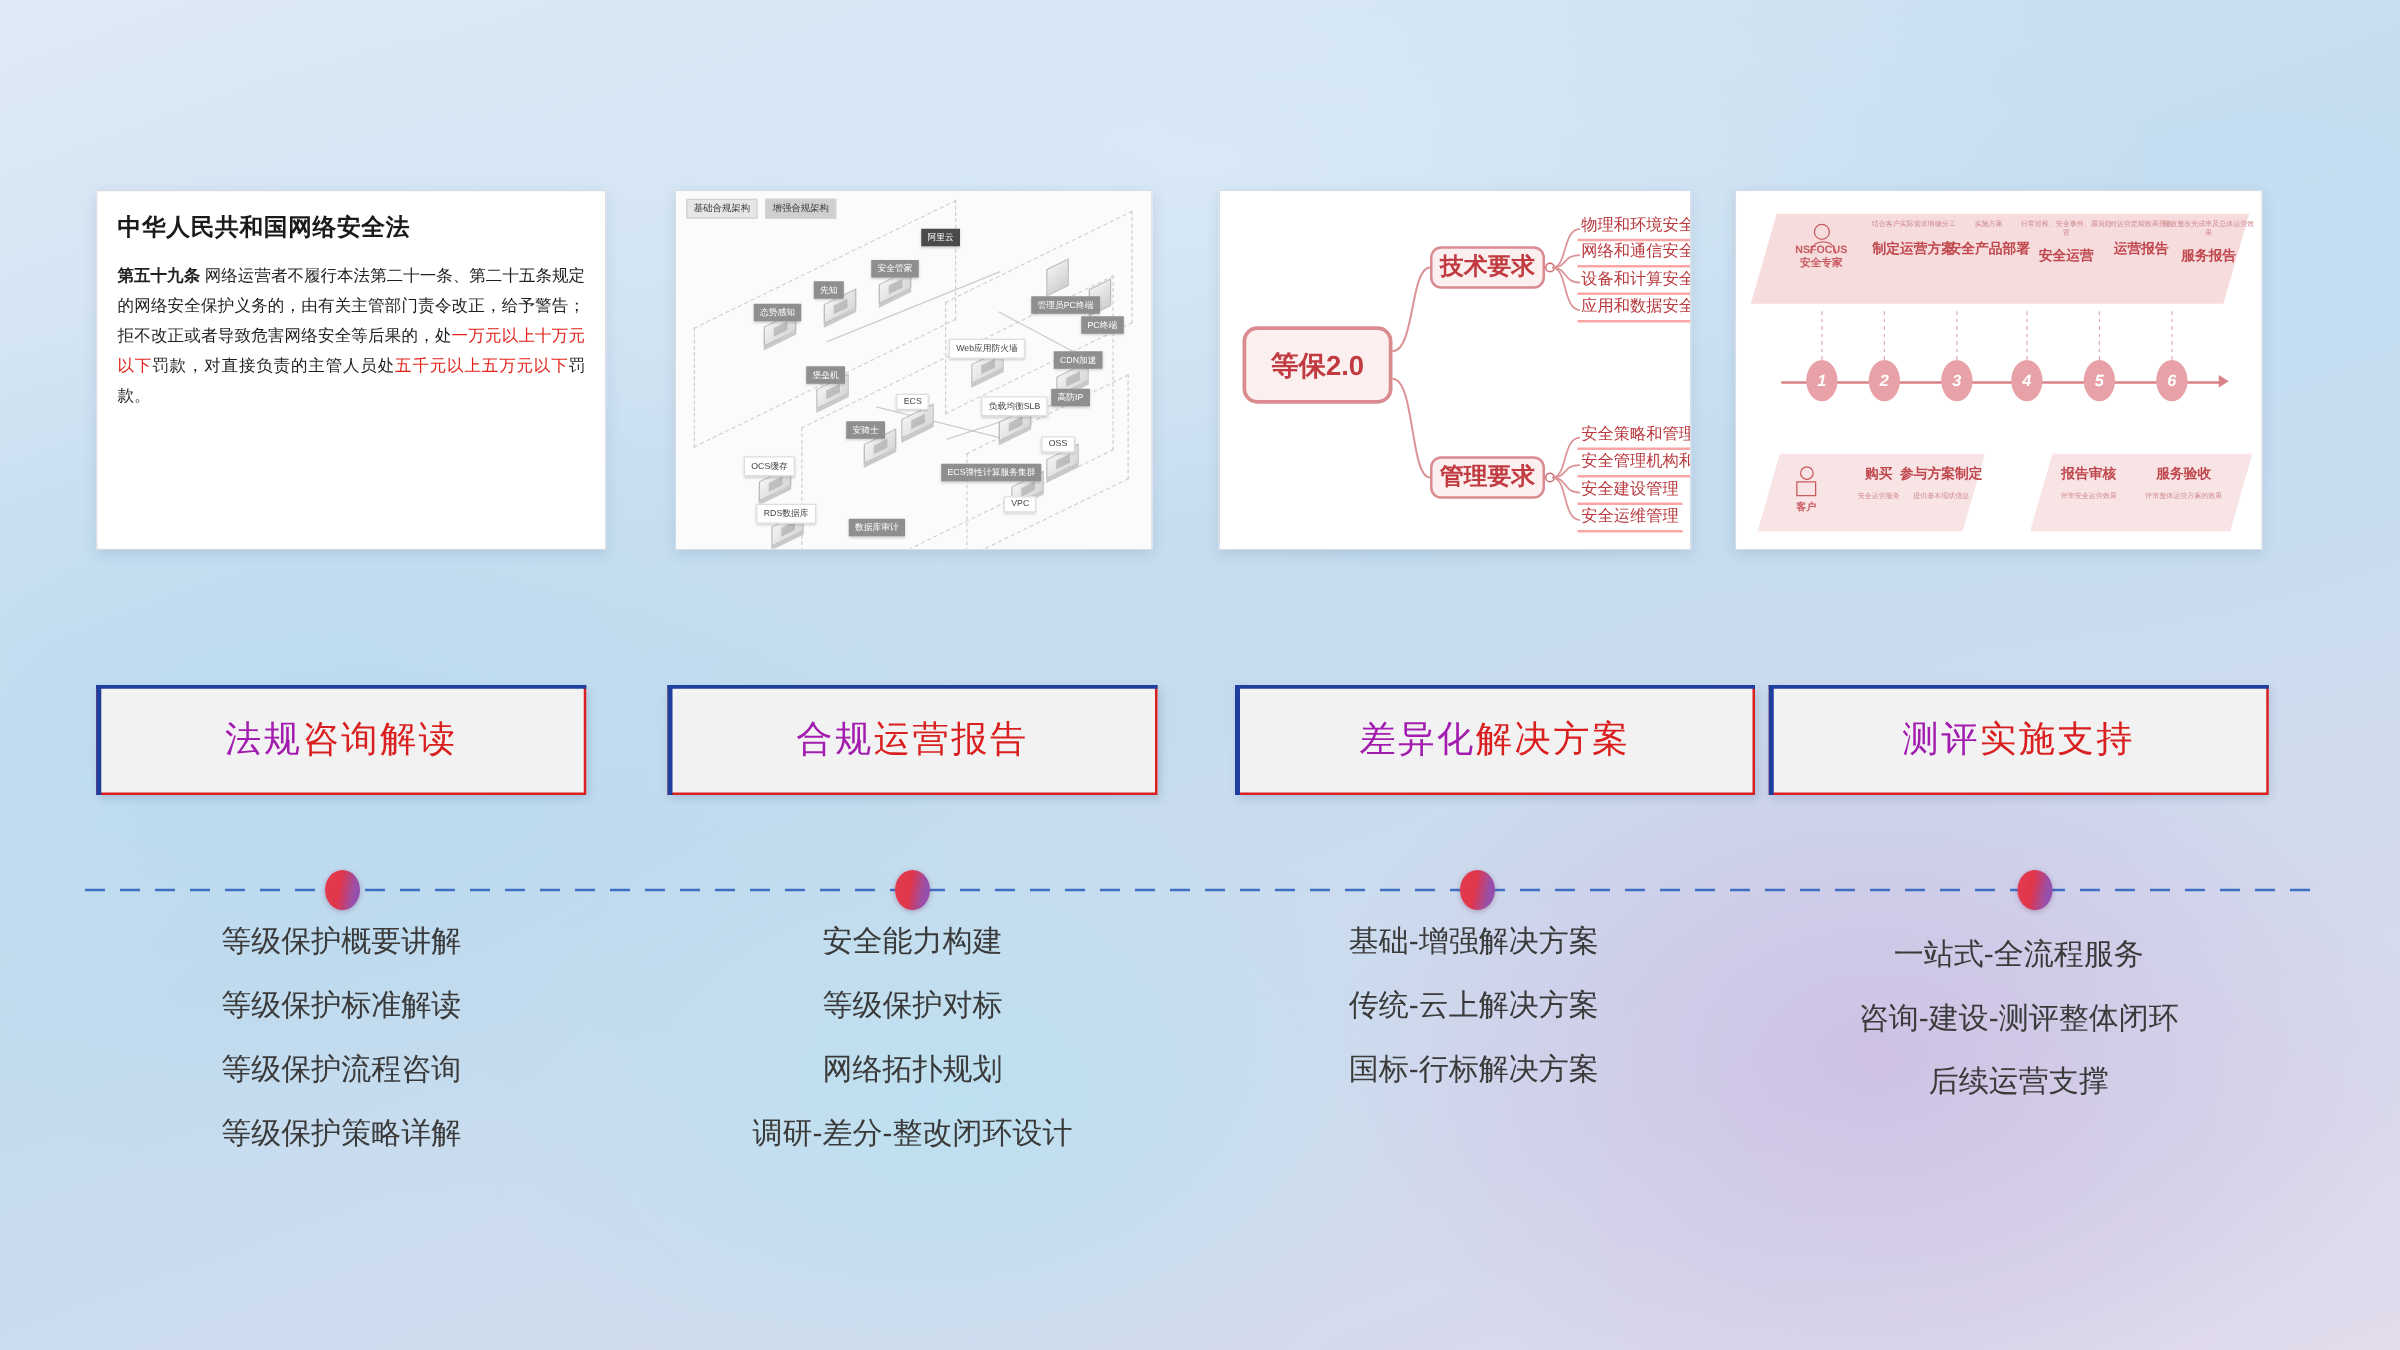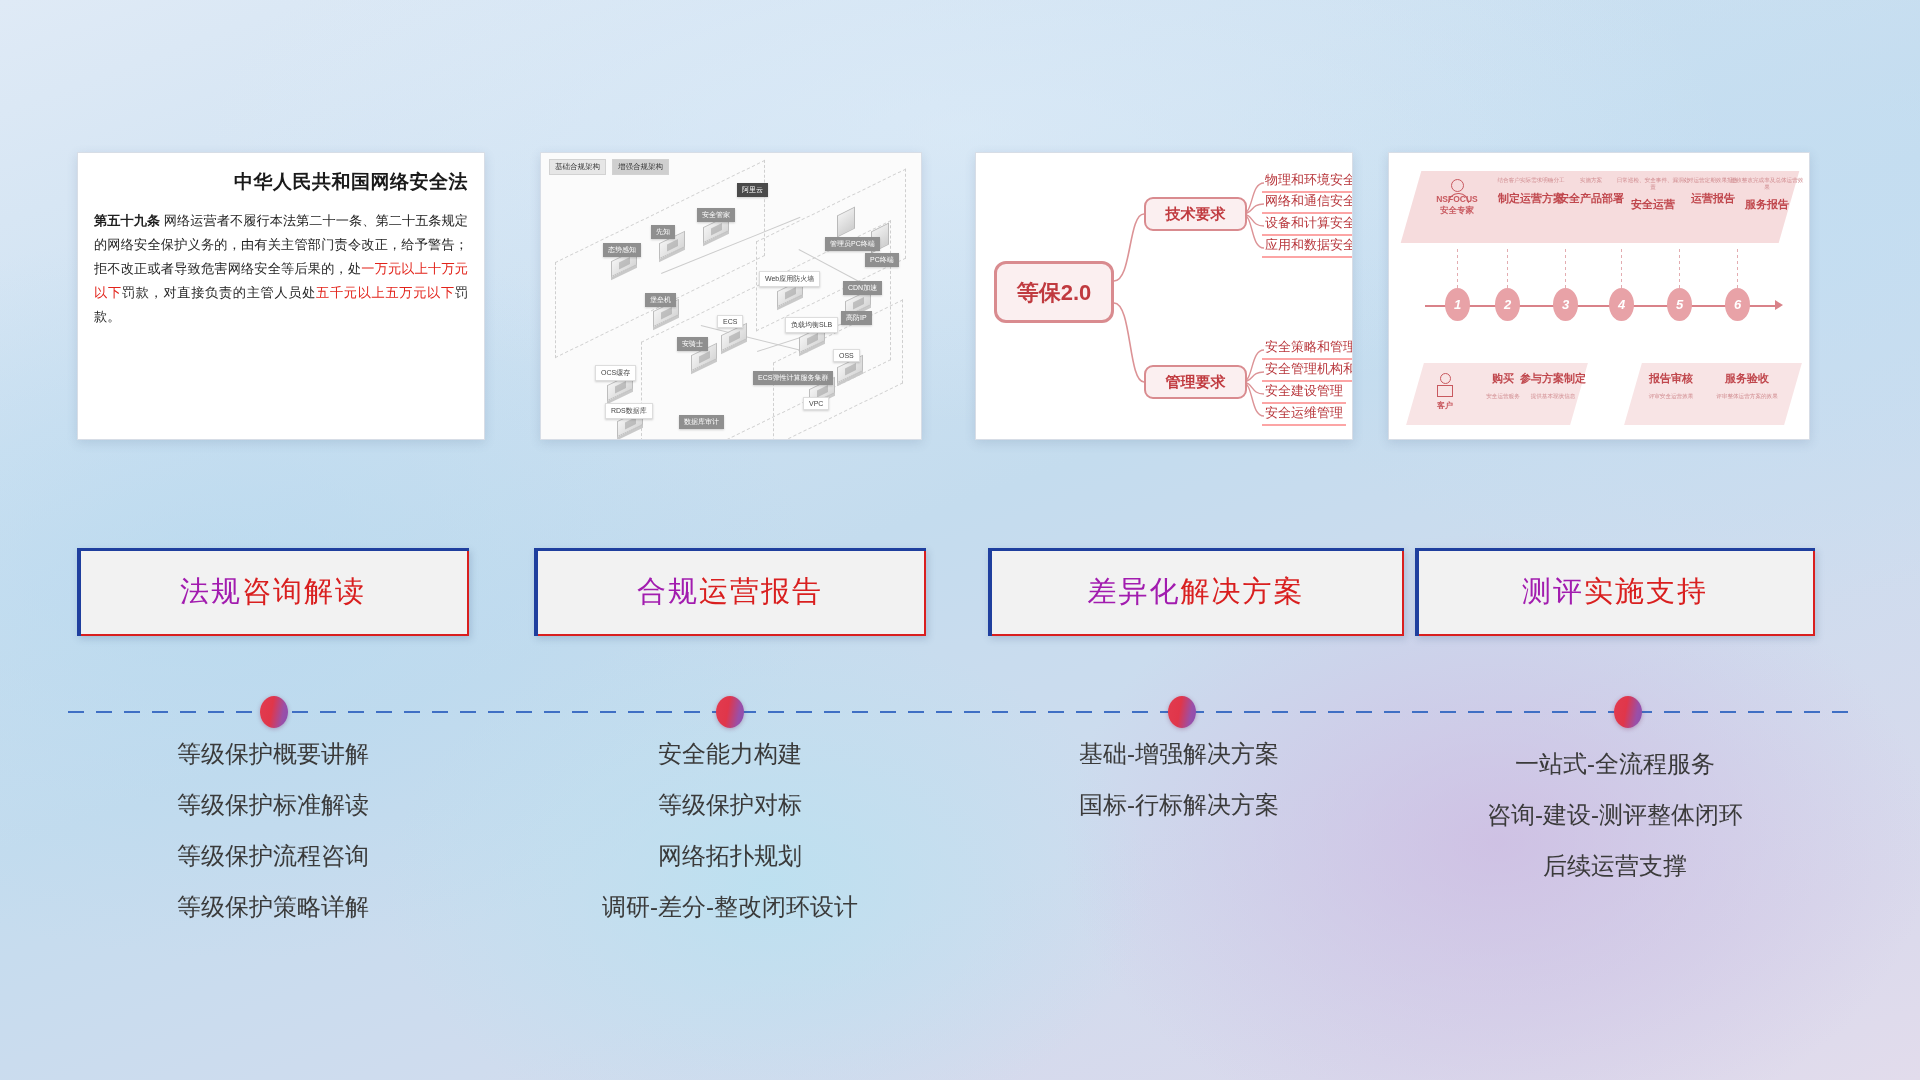--- a/index.html
+++ b/index.html
@@ -51,21 +51,21 @@
   .card-2 { left: 540px;  width: 382px; height: 288px; }
   .card-3 { left: 975px;  width: 378px; height: 288px; }
   .card-4 { left: 1388px; width: 422px; height: 288px; }
 
   
   .law {
     padding: 16px 16px 10px 16px;
     color: #222;
   }
   .law-title {
-    text-align: right;
+    text-align: left;
     font-weight: bold;
     font-size: 19px;
     letter-spacing: 0.5px;
     margin-bottom: 14px;
     color: #1a1a1a;
   }
   .law-p {
     font-size: 13.2px;
     line-height: 1.82;
     text-align: justify;
@@ -143,21 +143,21 @@
     font-weight: bold;
     white-space: nowrap;
     z-index: 4;
   }
   .node-root {
     left: 18px; top: 108px; width: 120px; height: 62px;
     line-height: 58px; font-size: 22px;
     border-width: 3px; border-radius: 12px;
   }
   .node-br {
-    width: 103px; height: 34px; line-height: 30px; font-size: 15px;
+    width: 92px; height: 34px; line-height: 30px; font-size: 19px;
   }
   .node-tech { left: 168px; top: 44px; }
   .node-mgmt { left: 168px; top: 212px; }
   .leaf {
     position: absolute;
     font-size: 13px;
     color: #b8373c;
     white-space: nowrap;
     border-bottom: 2px solid #fca5a5;
     padding: 0 3px 2px 3px;
@@ -516,20 +516,21 @@
       <div class="col-line">等级保护策略详解</div>
     </div>
     <div class="col col-2">
       <div class="col-line">安全能力构建</div>
       <div class="col-line">等级保护对标</div>
       <div class="col-line">网络拓扑规划</div>
       <div class="col-line">调研-差分-整改闭环设计</div>
     </div>
     <div class="col col-3">
       <div class="col-line">基础-增强解决方案</div>
+      <div class="col-line">传统-云上解决方案</div>
       <div class="col-line">国标-行标解决方案</div>
     </div>
     <div class="col col-4">
       <div class="col-line">一站式-全流程服务</div>
       <div class="col-line">咨询-建设-测评整体闭环</div>
       <div class="col-line">后续运营支撑</div>
     </div>
   </div>
 
 </div>

